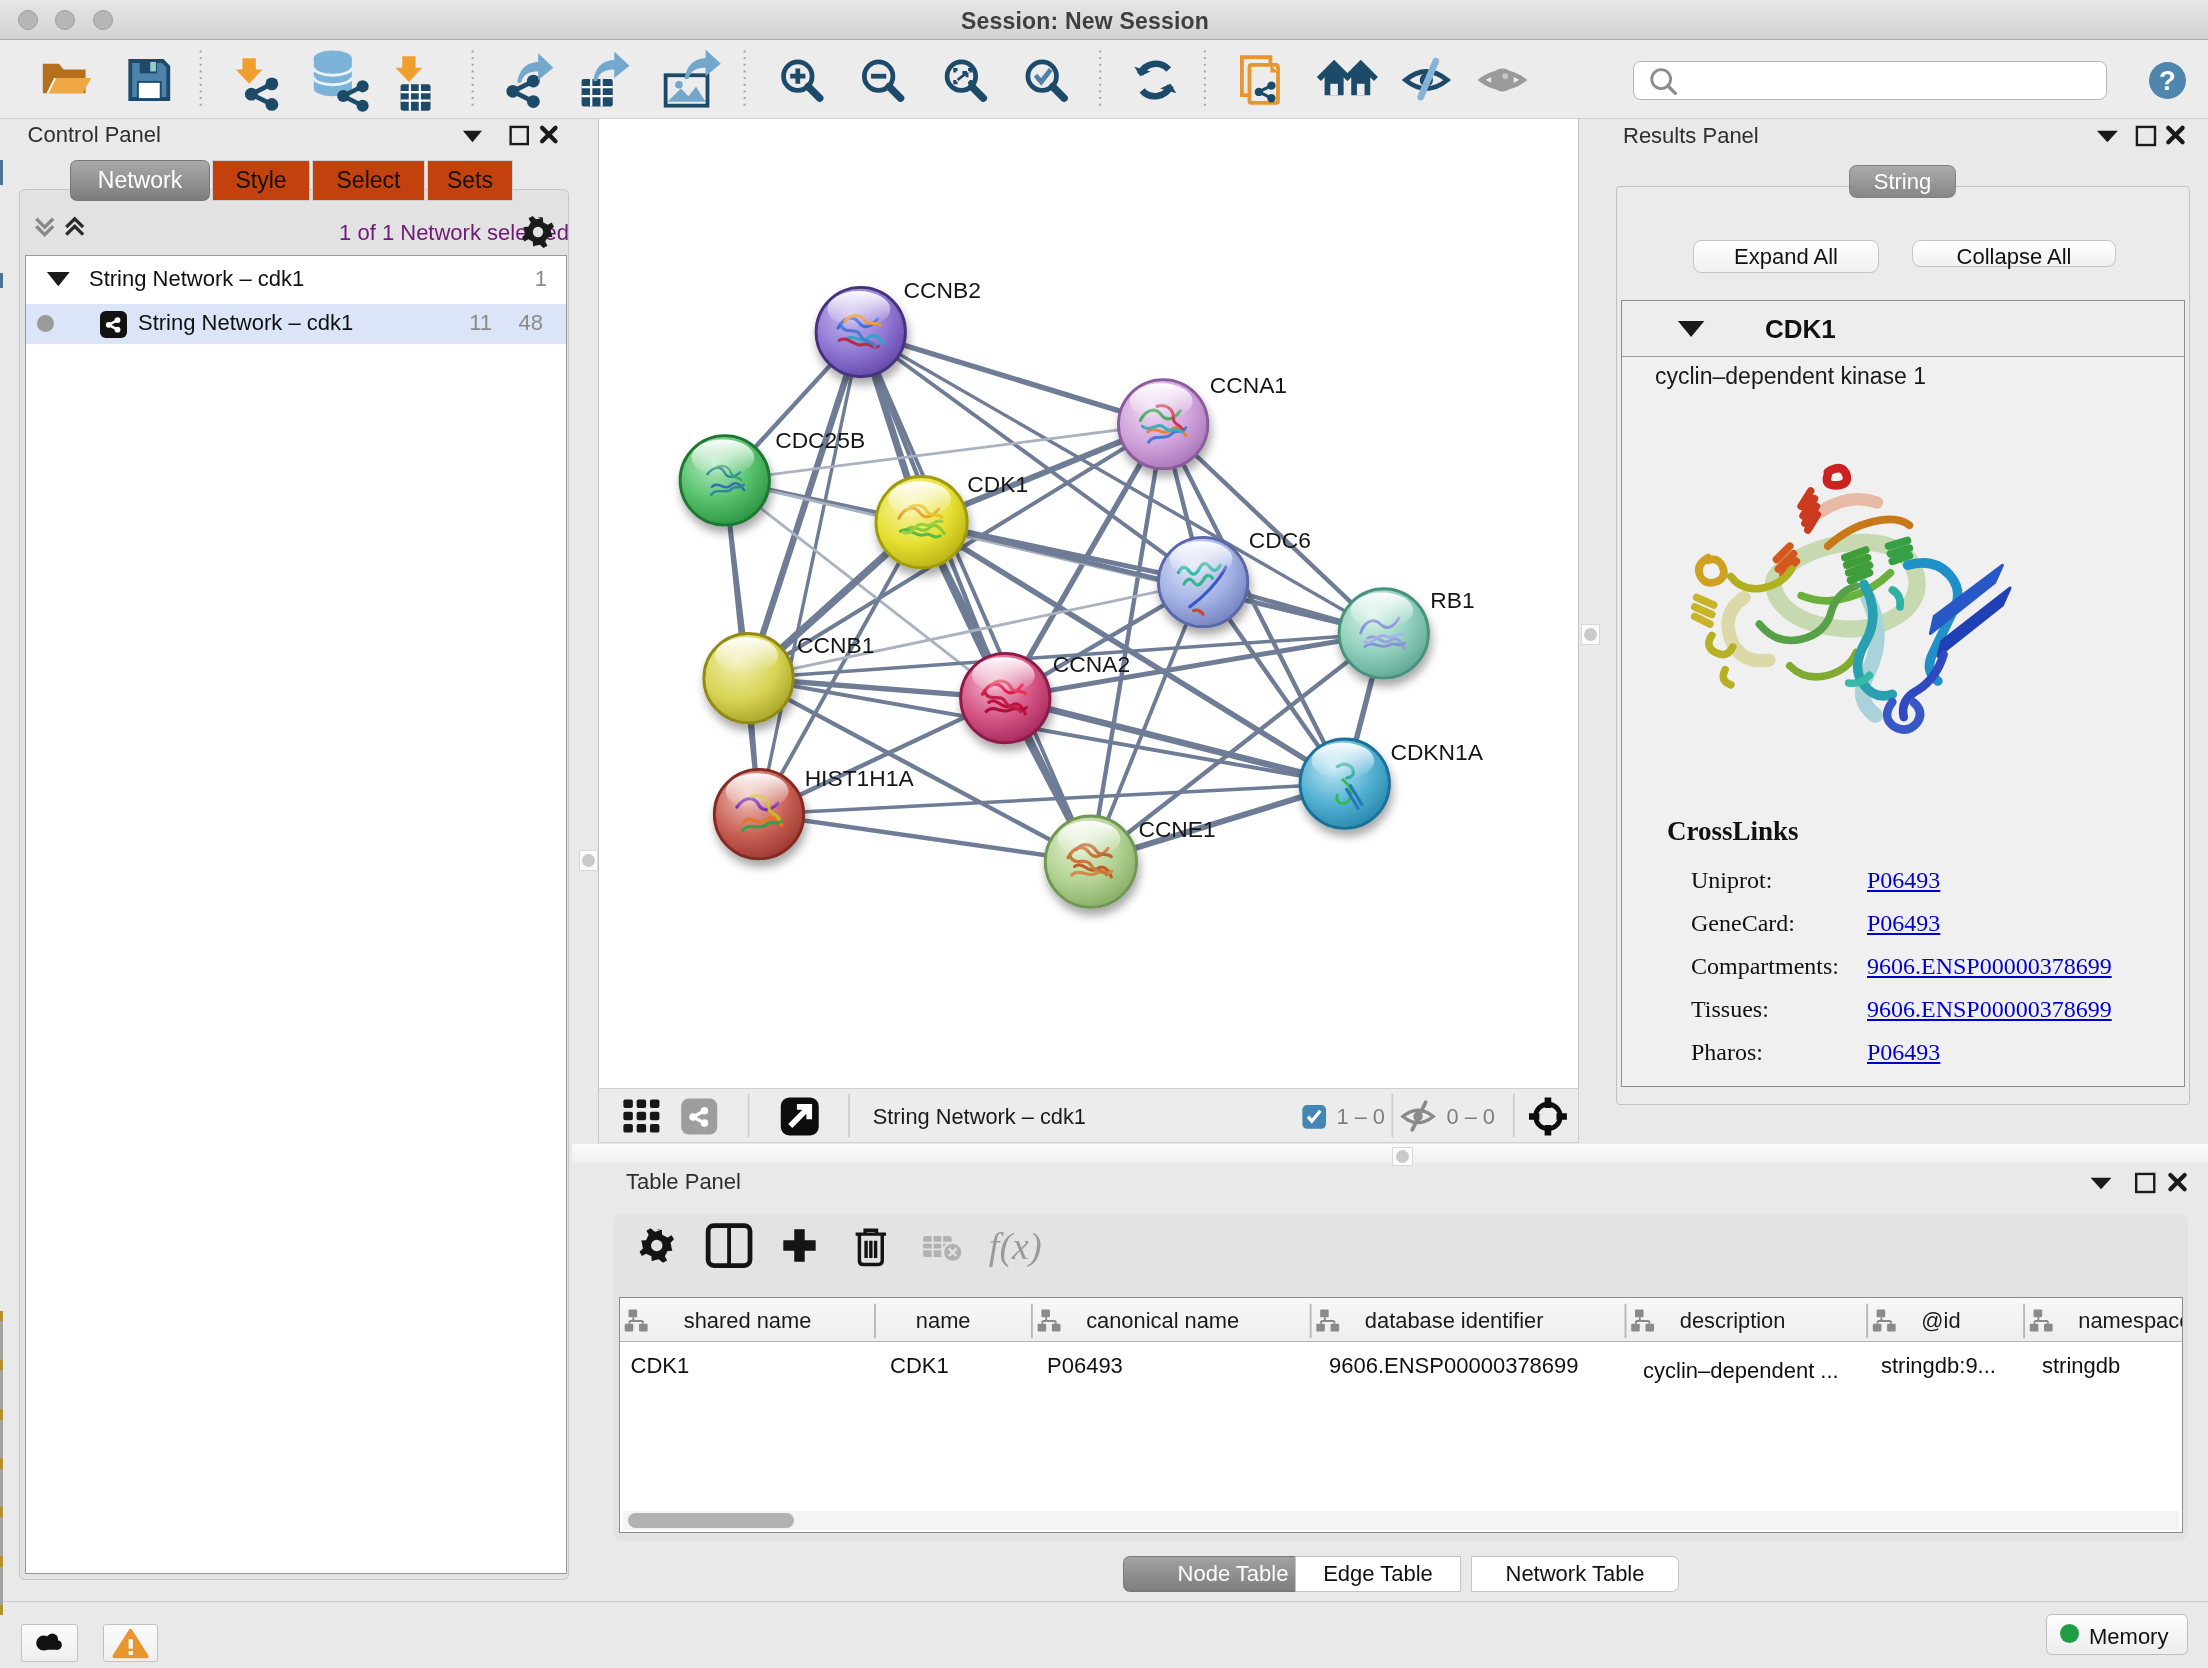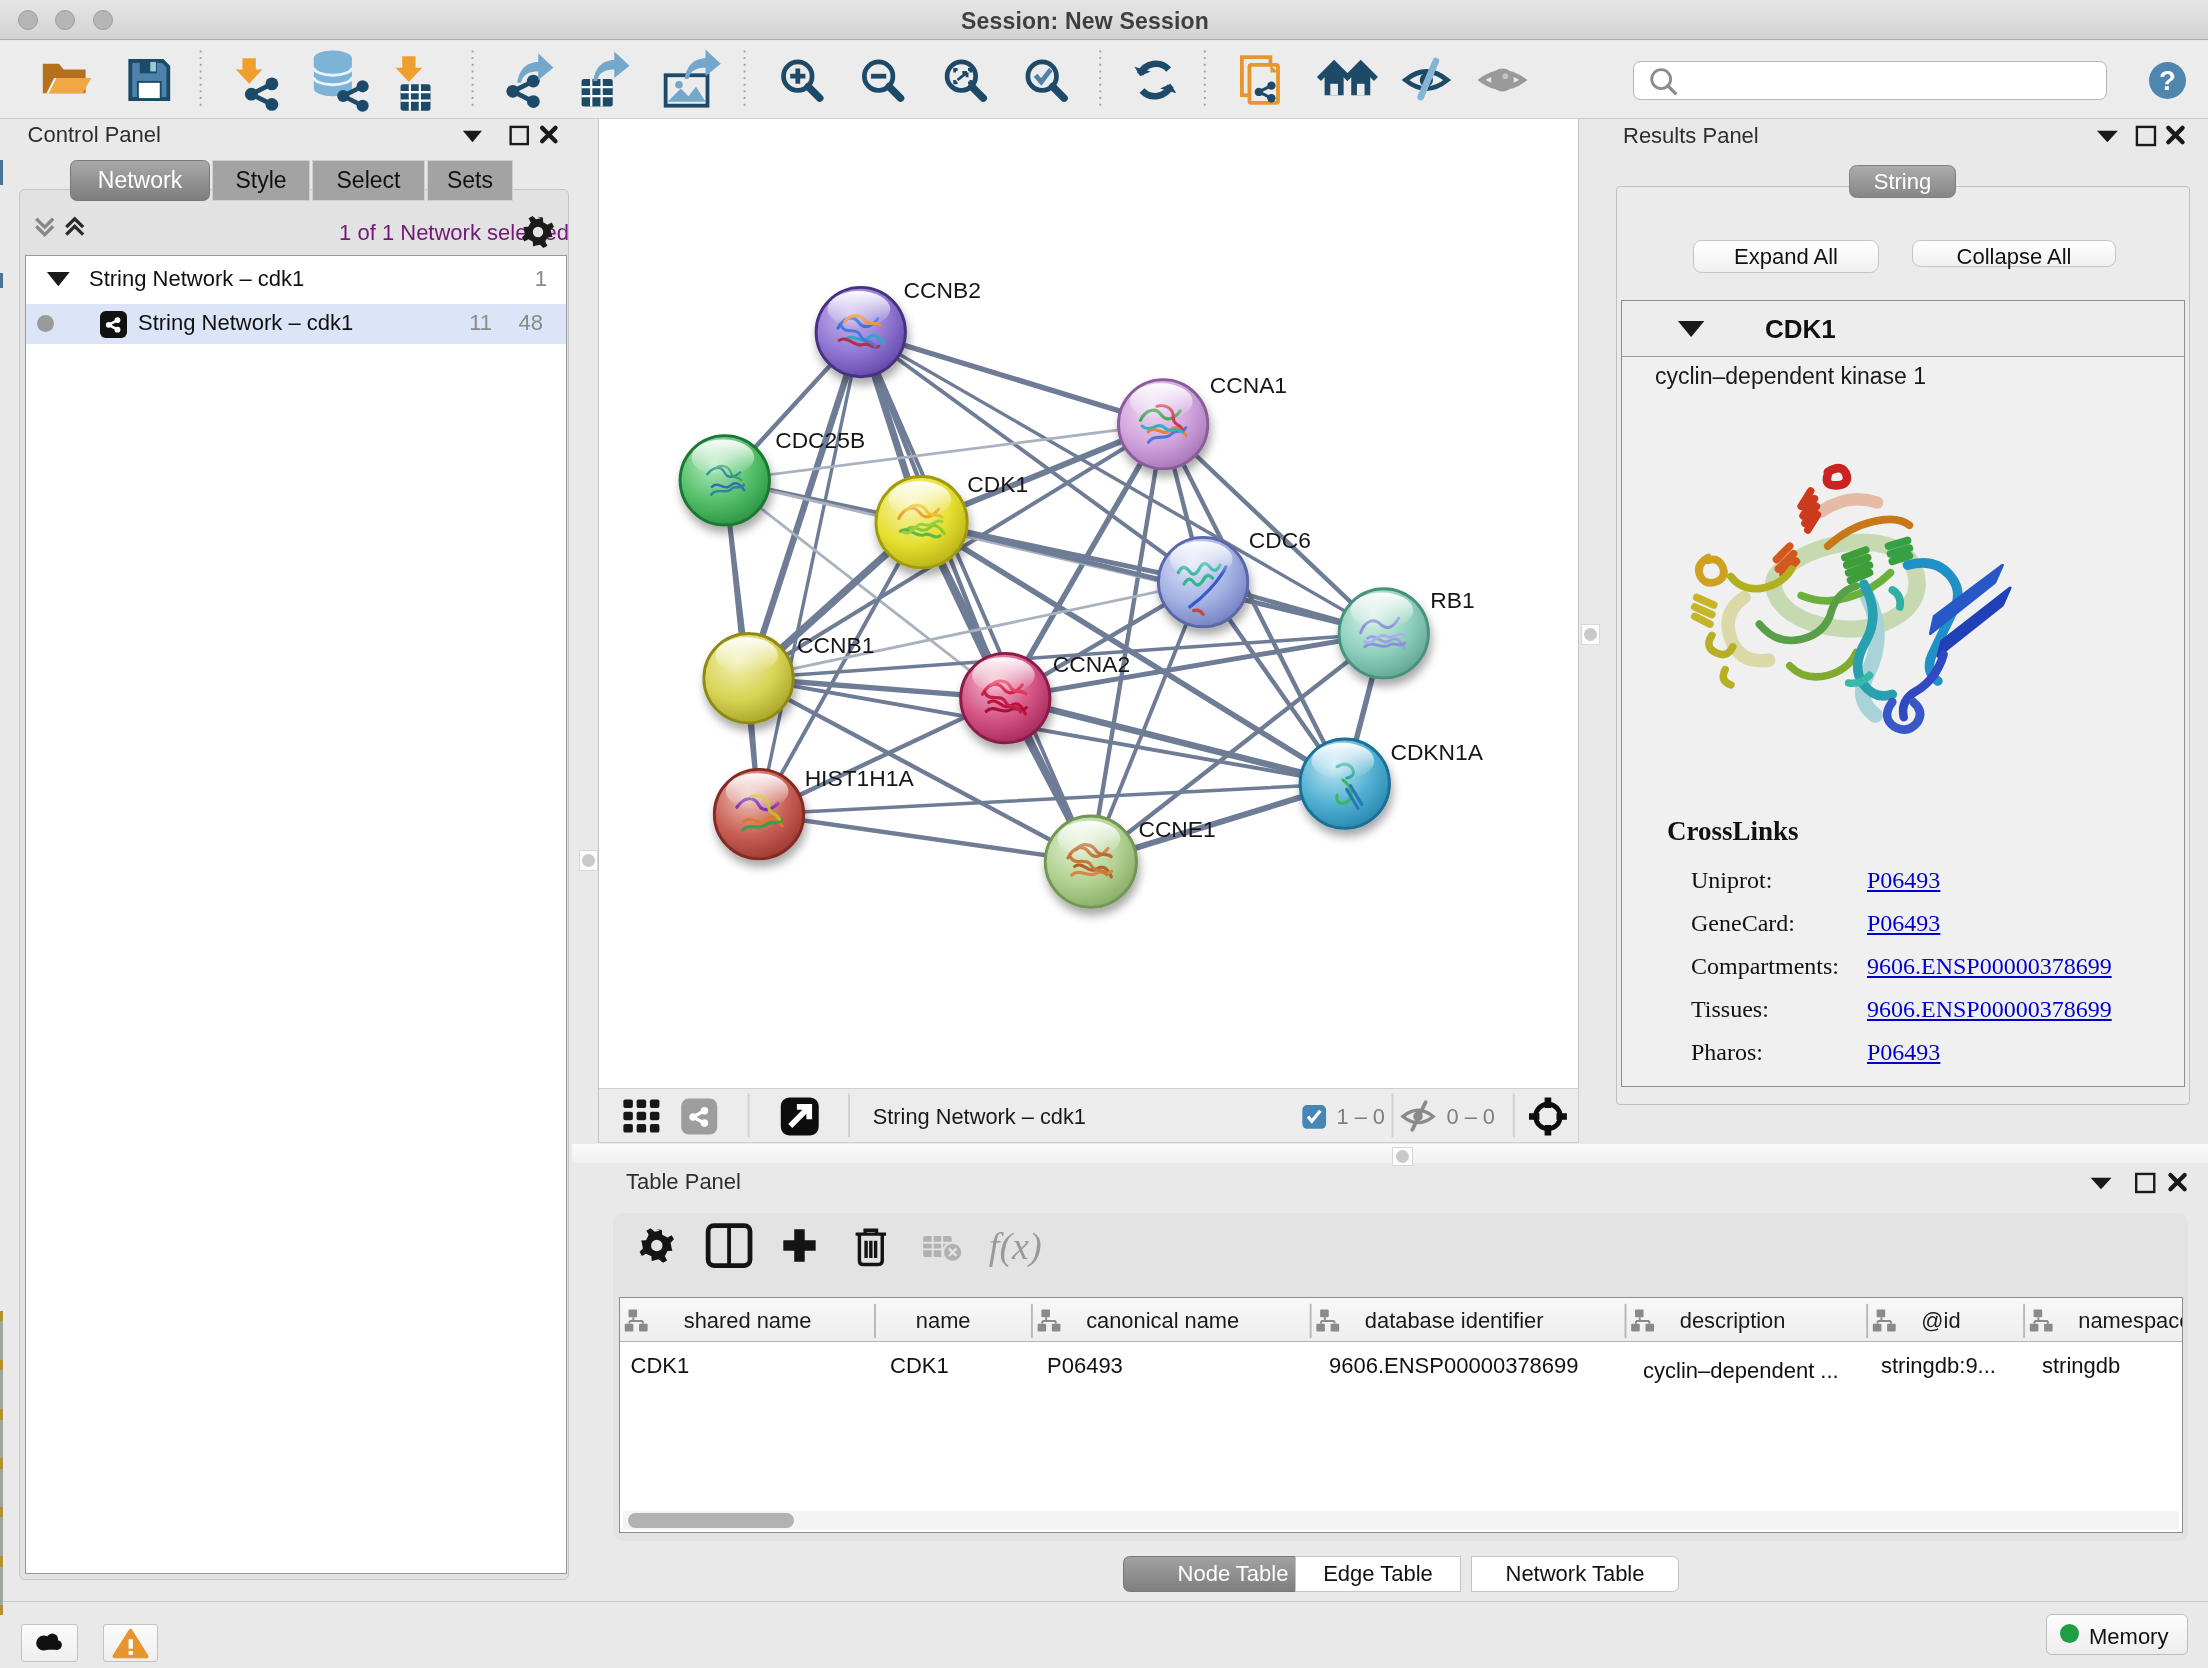--- a/index.html
+++ b/index.html
@@ -11,21 +11,21 @@
     background:linear-gradient(#e6e6e6,#d2d2d2);
     border-bottom:1px solid #ababab;
   }
   .light { width:20px; height:20px; border-radius:50%; background:#b6b6b6; border:1px solid #9e9e9e; top:9.5px; }
   #title { left:0; width:2170px; text-align:center; top:7.6px; font-size:23px; font-weight:bold; color:#3f3f3f; letter-spacing:0.2px;}
   #toolbar { left:0; top:41px; width:2208px; height:78px; background:#ececec; border-bottom:1px solid #cfcfcf; }
   #searchbox { left:1633px; top:61px; width:474px; height:39px; background:#fff; border:1.9px solid #b5b5b5; border-radius:7.6px; }
   
   #cp-outer { left:19px; top:189px; width:550px; height:1391px; background:#e2e2e2; border:1px solid #c6c6c6; border-radius:5.7px; }
   #cp-list { left:25px; top:255px; width:542px; height:1319px; background:#fff; border:1px solid #989898; }
-  .cptab { top:160px; height:41px; font-size:23px; text-align:center; line-height:39px; border:1px solid #cfcfcf; background:#a3a3a3; color:#111; }
+  .cptab { top:160px; height:41px; font-size:23px; text-align:center; line-height:39px; border:1px solid #cfcfcf; background:#c2410c; color:#111; }
   .cptab.sel { background:linear-gradient(#a9a9a9,#7d7d7d); color:#fff; border:1px solid #787878; border-radius:6.7px; }
   
   #netview { left:598px; top:119px; width:981px; height:969px; background:#fff; border-left:1px solid #c4c4c4; border-right:1px solid #c4c4c4; }
   #netfooter { left:598px; top:1088px; width:981px; height:55px; background:#ececec; border:1px solid #cfcfcf; border-left:1px solid #c4c4c4; }
   
   #rp-outer { left:1616px; top:186px; width:574px; height:919px; background:#ebebeb; border:1px solid #c0c0c0; border-radius:3.8px; }
   #rp-section { left:1621px; top:300px; width:564px; height:787px; background:#f0f0f0; border:1px solid #8e8e8e; }
   .btn { background:linear-gradient(#ffffff,#f0f0f0); border:1px solid #c4c4c4; border-radius:8.6px; font-size:22px; color:#111; text-align:center; }
   
   #tp-box { left:613px; top:1213px; width:1575px; height:328px; background:#e3e3e3; border-radius:9.5px; }

